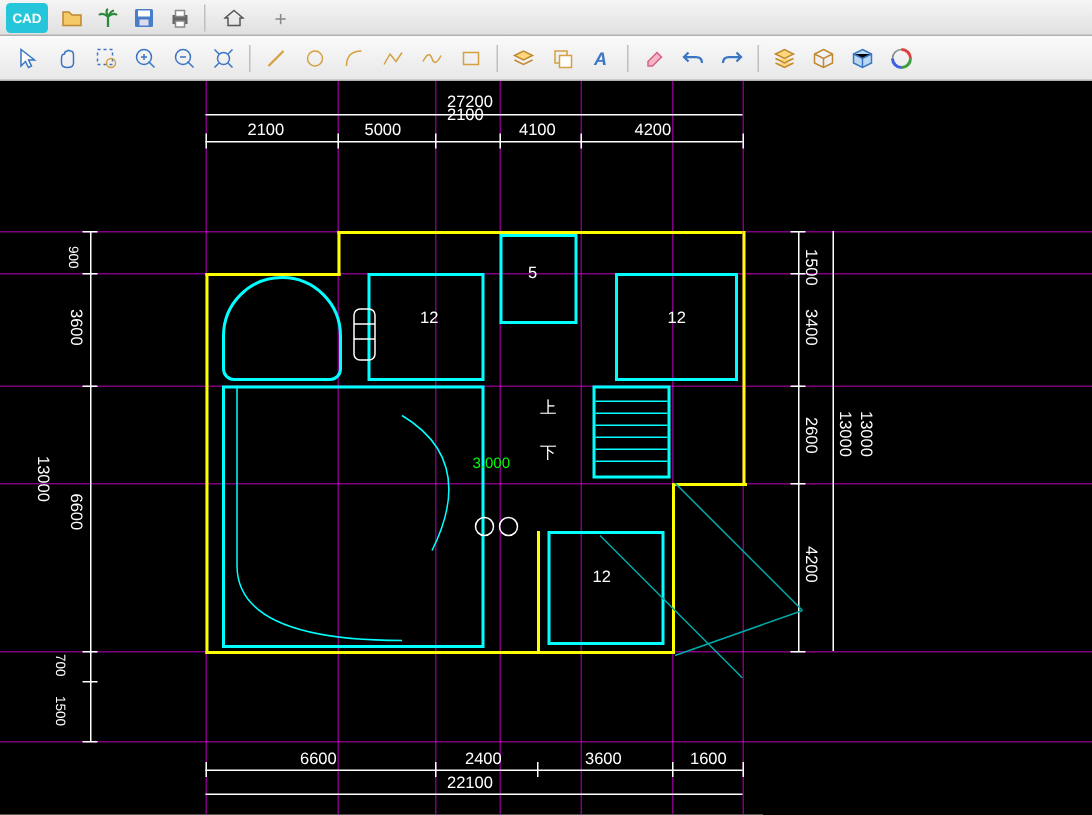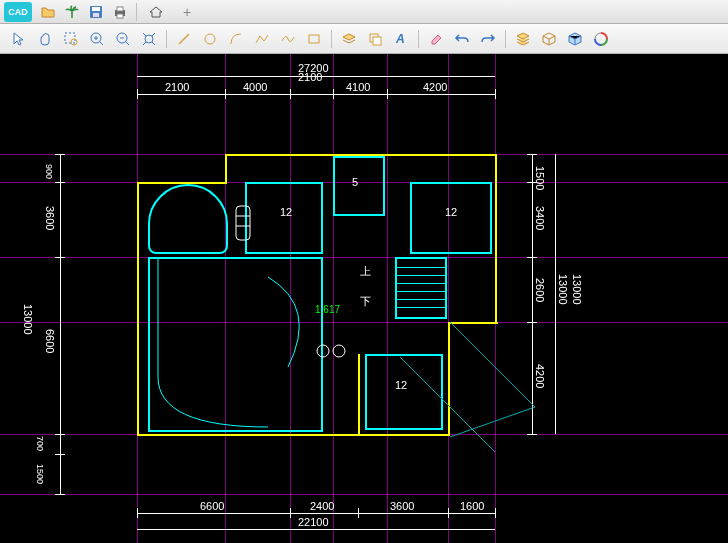--- a/index.html
+++ b/index.html
@@ -216,21 +216,21 @@
   <div class="dim-text" style="top:8px;left:298px">27200</div>
 
   <div class="dim-line-h" style="top:40px;left:137px;width:358px"></div>
   <div class="dim-tick-v" style="top:35px;left:137px"></div>
   <div class="dim-tick-v" style="top:35px;left:225px"></div>
   <div class="dim-tick-v" style="top:35px;left:290px"></div>
   <div class="dim-tick-v" style="top:35px;left:333px"></div>
   <div class="dim-tick-v" style="top:35px;left:387px"></div>
   <div class="dim-tick-v" style="top:35px;left:495px"></div>
   <div class="dim-text" style="top:27px;left:165px">2100</div>
-  <div class="dim-text" style="top:27px;left:243px">4000</div>
+  <div class="dim-text" style="top:27px;left:243px">5000</div>
   <div class="dim-text" style="top:17px;left:298px">2100</div>
   <div class="dim-text" style="top:27px;left:346px">4100</div>
   <div class="dim-text" style="top:27px;left:423px">4200</div>
 
   <div class="dim-line-v" style="left:532px;top:100px;height:280px"></div>
   <div class="dim-tick-h" style="left:527px;top:100px"></div>
   <div class="dim-tick-h" style="left:527px;top:128px"></div>
   <div class="dim-tick-h" style="left:527px;top:203px"></div>
   <div class="dim-tick-h" style="left:527px;top:268px"></div>
   <div class="dim-tick-h" style="left:527px;top:380px"></div>
@@ -294,21 +294,21 @@
     <div style="position:absolute;top:40px;left:0;width:100%;height:1px;background:#0ff"></div>
     <div style="position:absolute;top:48px;left:0;width:100%;height:1px;background:#0ff"></div>
   </div>
 
   <div class="room-label" style="top:152px;left:280px">12</div>
   <div class="room-label" style="top:152px;left:445px">12</div>
   <div class="room-label" style="top:325px;left:395px">12</div>
   <div class="room-label" style="top:122px;left:352px">5</div>
   <div class="room-label" style="top:210px;left:360px">上</div>
   <div class="room-label" style="top:240px;left:360px">下</div>
-  <div class="green-label" style="top:250px;left:315px">1.617</div>
+  <div class="green-label" style="top:250px;left:315px">3.000</div>
 
   <svg style="position:absolute;top:203px;left:148px" width="180" height="180">
     <path d="M10 0 L10 120 Q10 170 120 170" fill="none" stroke="#0ff" stroke-width="1"></path>
     <path d="M120 20 Q170 50 140 110" fill="none" stroke="#0ff" stroke-width="1"></path>
   </svg>
 
   <svg style="position:absolute;top:268px;left:400px" width="150" height="130">
     <path d="M50 0 L135 85 M0 35 L95 130 M50 115 L135 85" stroke="#0aa" stroke-width="1" fill="none"></path>
   </svg>
 

